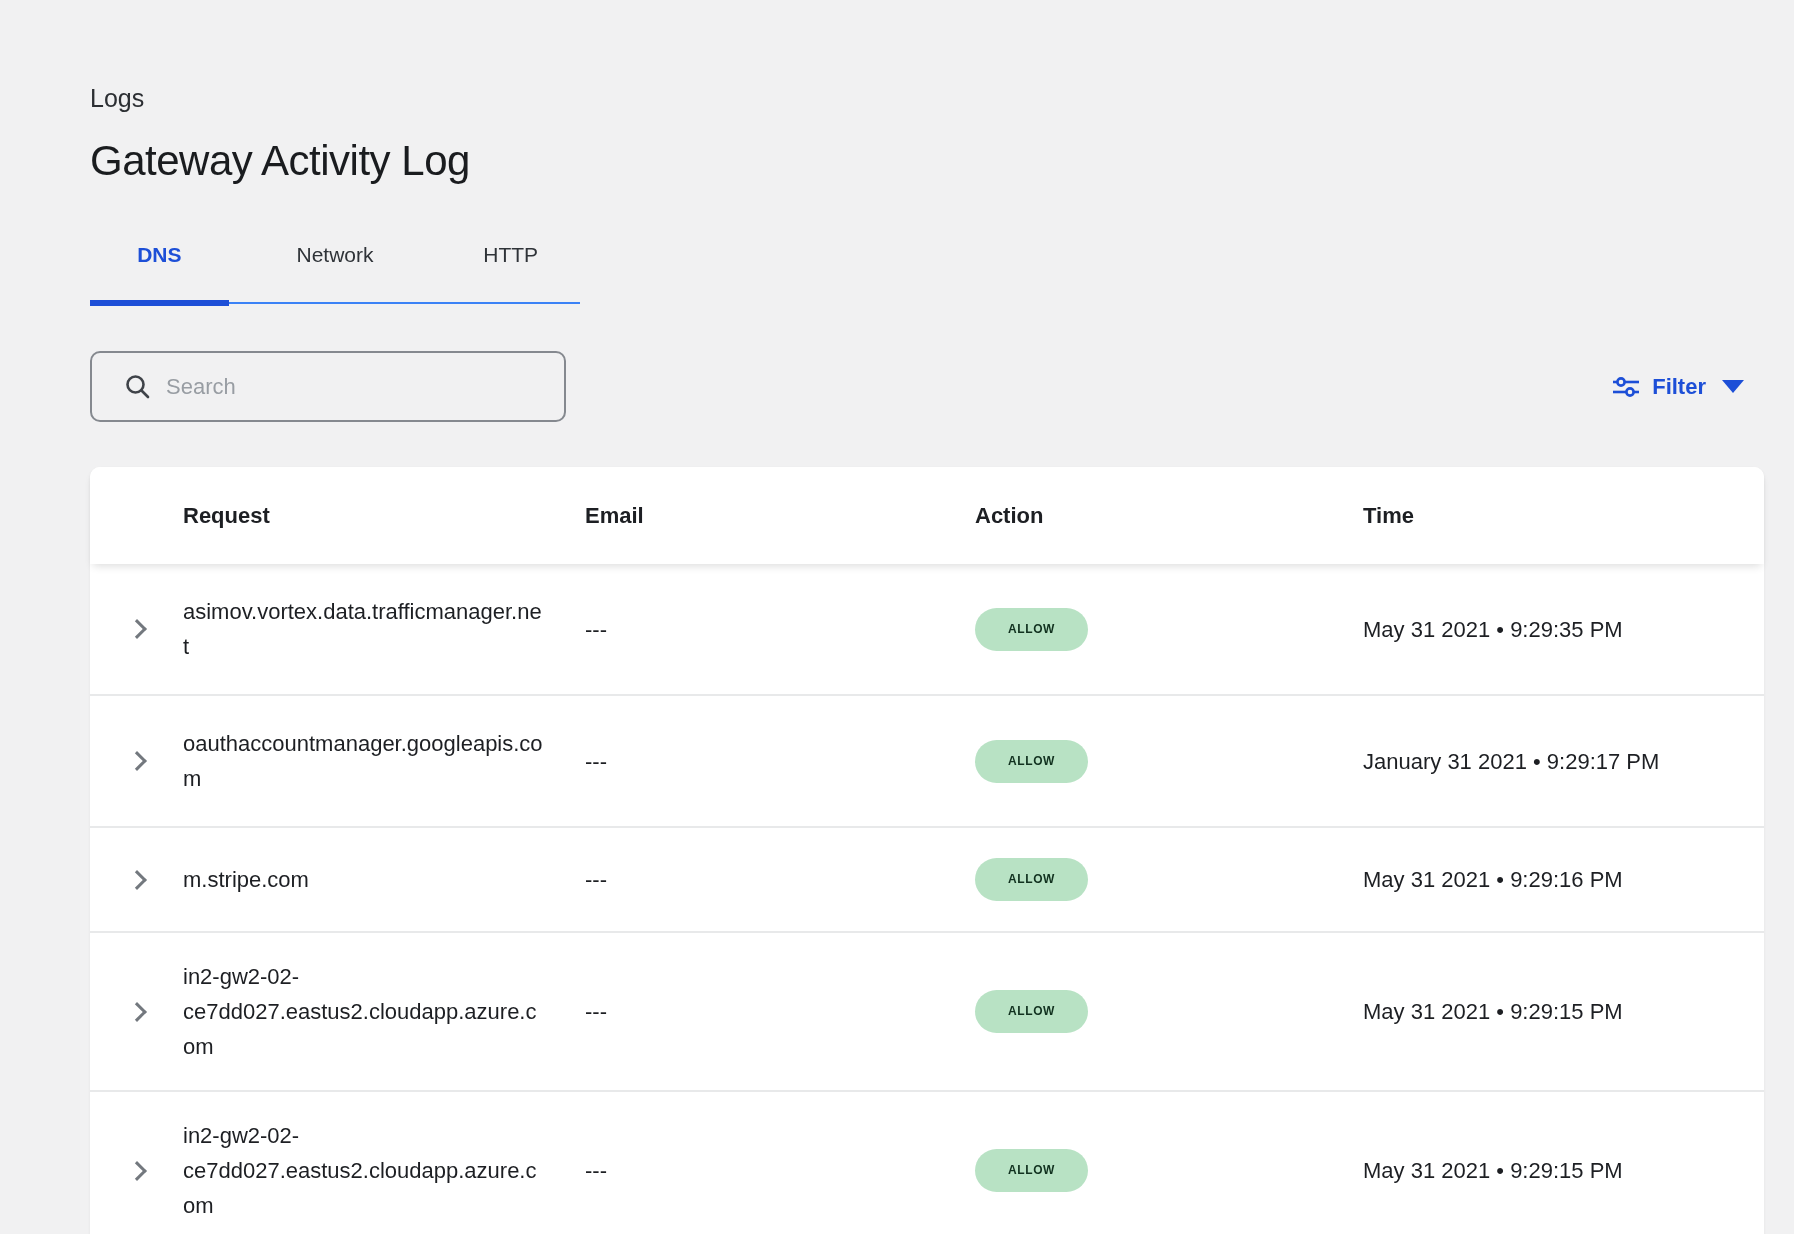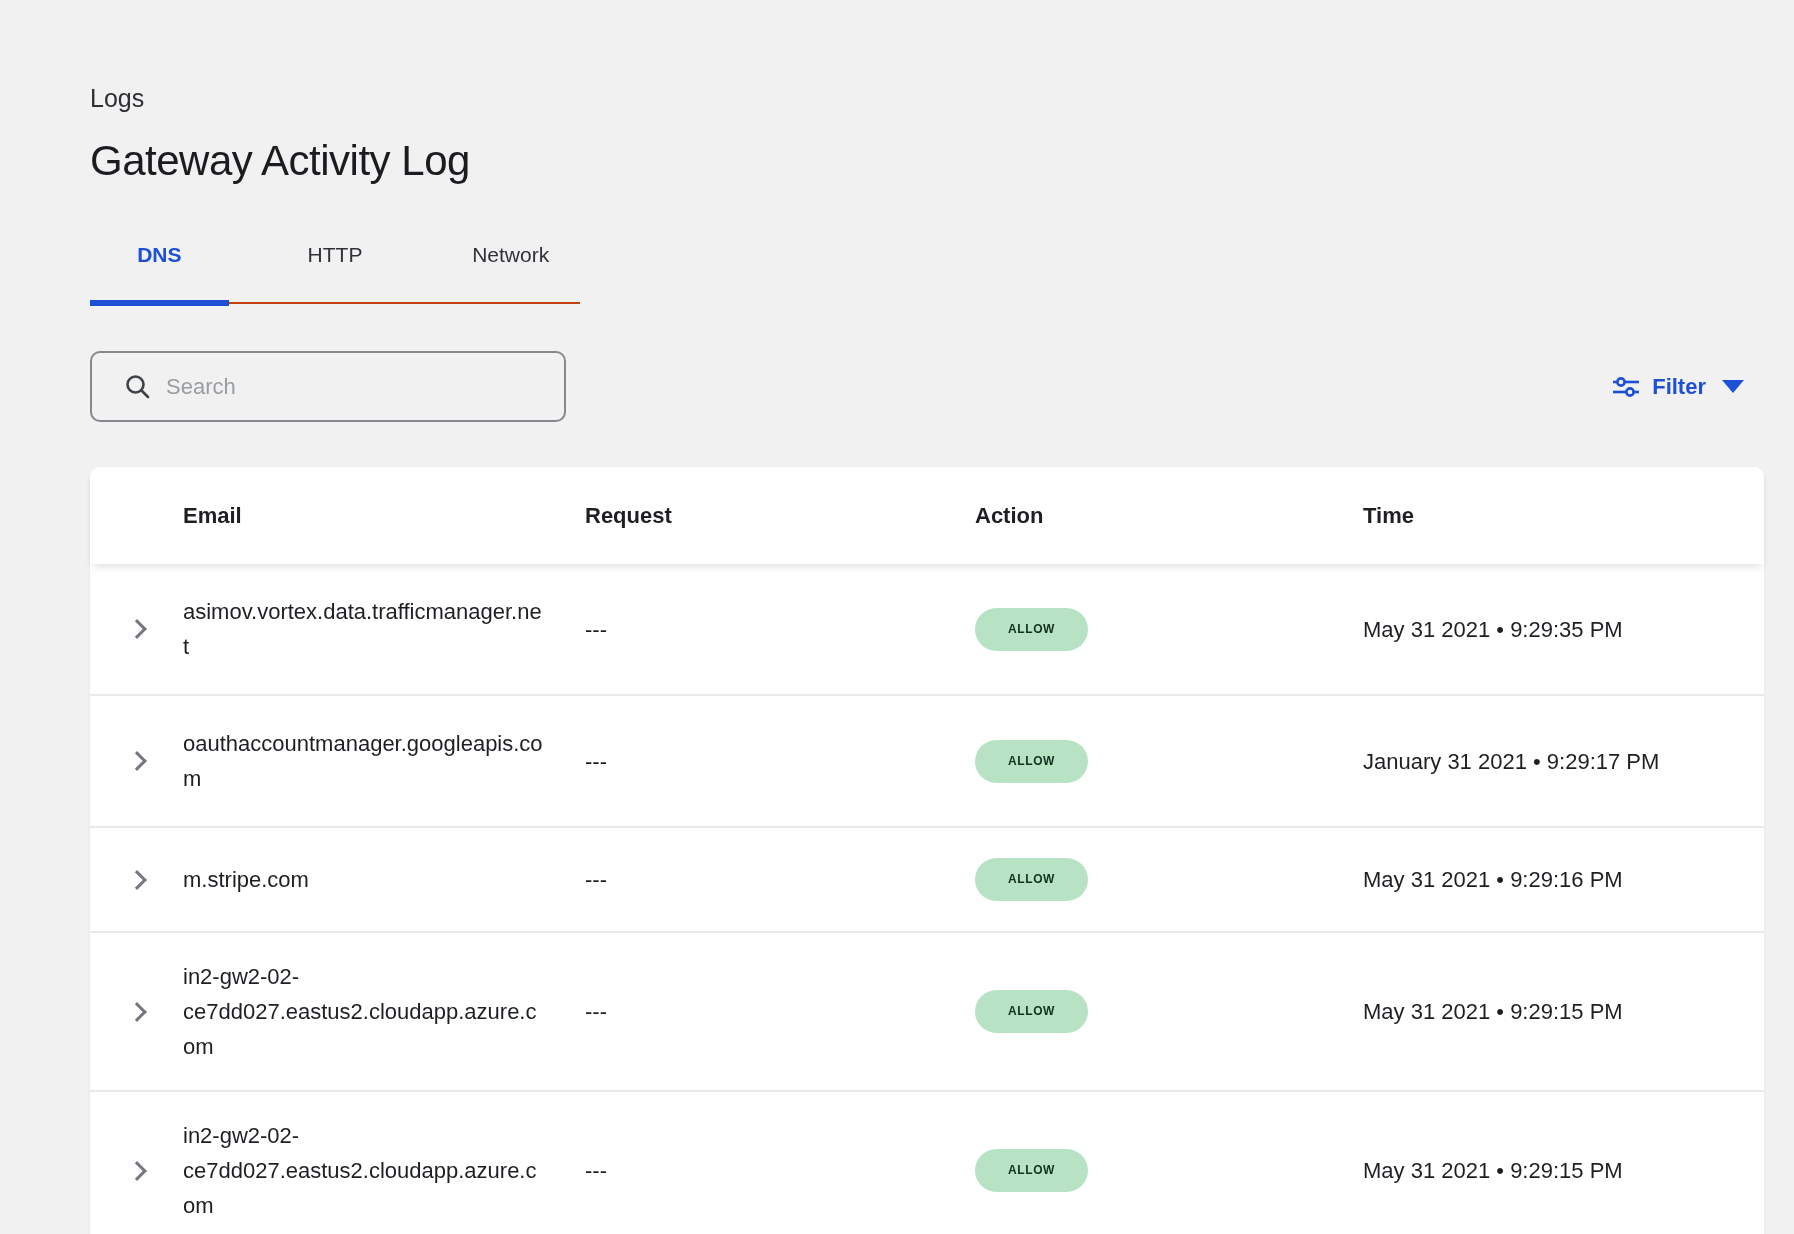--- a/index.html
+++ b/index.html
@@ -10,21 +10,21 @@
     color:#1d1f23;
     -webkit-font-smoothing:antialiased;
   }
   .content { margin-left:90px; width:1674px; }
 
   
   .crumb { padding-top:84px; font-size:25px; color:#2c2f33; }
   .page-title { margin-top:24px; font-size:42px; font-weight:500; letter-spacing:-0.5px; color:#1a1c1f; }
 
   
-  .tabs { margin-top:22px; width:490px; display:flex; border-bottom:2px solid #c2410c;gap:37px; }
+  .tabs { margin-top:22px; width:490px; display:flex; border-bottom:2px solid #3b82f6;gap:37px; }
   .tab {
     width:163px; height:95px; display:flex; align-items:center; justify-content:center;
     font-size:21px; color:#2f3338; cursor:pointer; position:relative;
   }
   .tab.active { color:#1d4fd7; font-weight:bold; }
   .tab.active::after {
     content:""; position:absolute; left:0; right:0; bottom:-4px; height:6px; background:#1d4fd7;
   }
 
   
@@ -85,24 +85,24 @@
 <div class="content">
 
   <div class="crumb">Logs</div>
   <h1 class="page-title">Gateway Activity Log</h1>
 
   <div class="tabs">
     <div class="tab active">
       <span>DNS</span>
     </div>
     <div class="tab">
+      <span>Network</span>
+    </div>
+    <div class="tab">
       <span>HTTP</span>
-    </div>
-    <div class="tab">
-      <span>Network</span>
     </div>
   </div>
 
   <div class="toolbar">
     <div class="searchbox">
       <svg width="28" height="28" viewBox="0 0 28 28">
         <circle cx="11.5" cy="11.5" r="8" fill="none" stroke="#3f4349" stroke-width="2.6"></circle>
         <line x1="17.5" y1="17.5" x2="24" y2="24" stroke="#3f4349" stroke-width="2.6" stroke-linecap="round"></line>
       </svg>
       <input type="text" placeholder="Search" style="">
@@ -116,22 +116,22 @@
         <circle cx="18" cy="18" r="3.6" fill="#f1f1f2" stroke="#1d4fd7" stroke-width="2.6"></circle>
       </svg>
       <span>Filter</span>
       <span class="caret"></span>
     </div>
   </div>
 
   <div class="card">
     <div class="trow thead">
       <div class="cell"></div>
+      <div class="cell">Request</div>
       <div class="cell">Email</div>
-      <div class="cell">Request</div>
       <div class="cell">Action</div>
       <div class="cell">Time</div>
     </div>
     <div class="tbody">
   <div class="trow pad-2line">
     <div class="cell cell-chevron">
       <span class="chevron"></span>
     </div>
     <div class="cell">
       <span class="req-text">asimov.vortex.data.trafficmanager.net</span>

